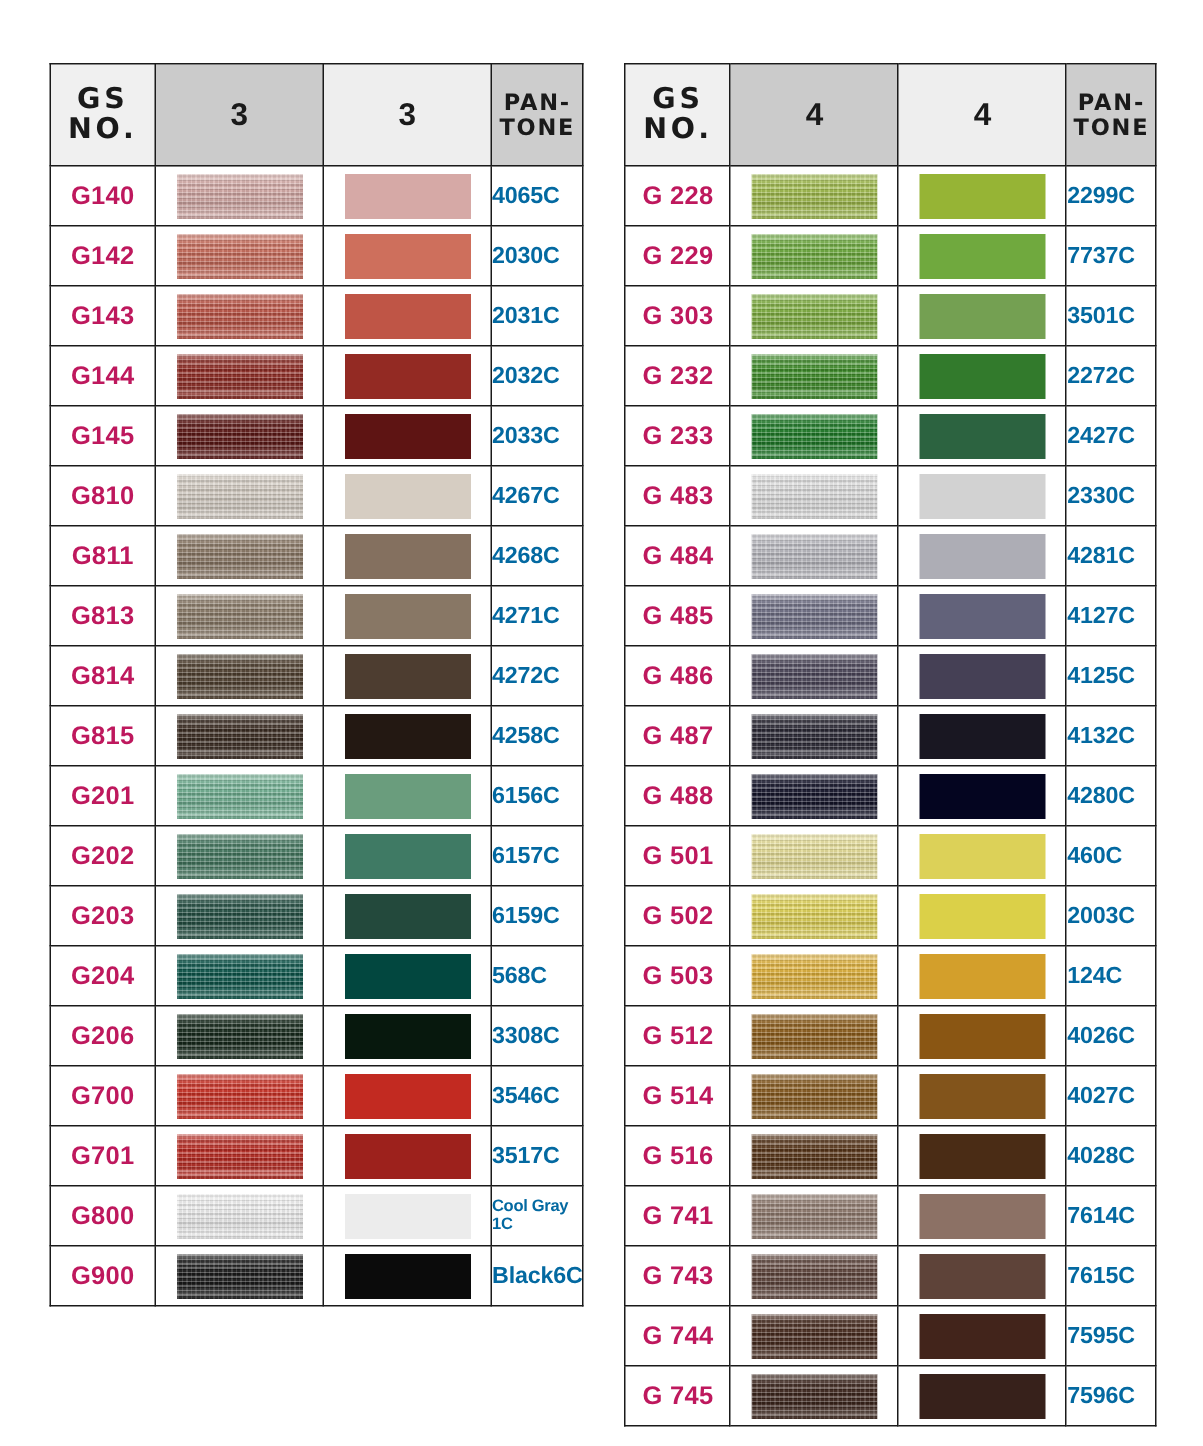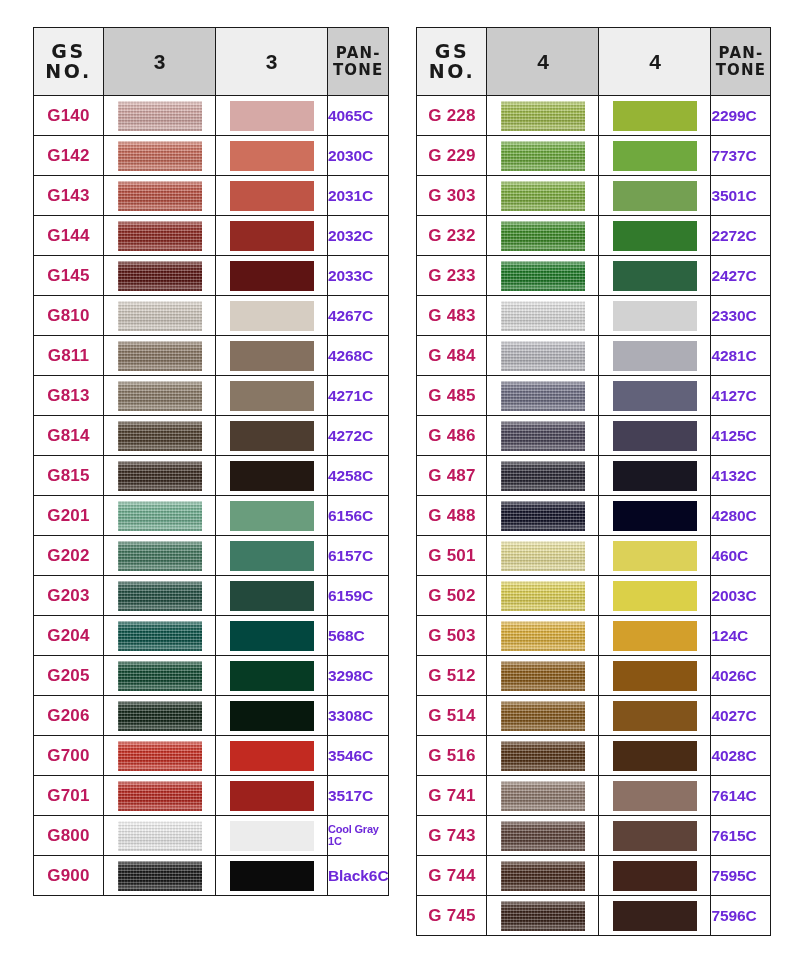--- a/index.html
+++ b/index.html
@@ -21,21 +21,21 @@
     width: 802px;
     height: 964px;
     box-sizing: border-box;
   }
 
   .tables-wrap {
     display: flex;
     flex-direction: row;
     align-items: flex-start;
     gap: 27px;
-    padding: 27px 0 0 33px;
+    padding: 42px 0 0 33px;
     box-sizing: border-box;
   }
 
   table.color-table {
     border-collapse: collapse;
     table-layout: fixed;
     background: #fff;
   }
   table.color-table td,
   table.color-table th {
@@ -95,21 +95,21 @@
     font-weight: bold;
     color: #be185d;
     letter-spacing: 0.2px;
   }
   td.cell-pan {
     text-align: left;
     vertical-align: middle;
     padding-left: 5px;
     font-size: 15.5px;
     font-weight: bold;
-    color: #6d28d9;
+    color: #0369a1;
     letter-spacing: -0.1px;
   }
   td.cell-pan.small {
     font-size: 11px;
     line-height: 1.08;
     letter-spacing: -0.2px;
   }
   td.cell-swatch {
     text-align: center;
     vertical-align: middle;
@@ -374,34 +374,20 @@
                 <div class="weave"></div>
                 <div class="sheen"></div>
               </div>
             </td>
             <td class="cell-swatch">
               <div class="solid-chip" style="background: rgb(2, 71, 63);"></div>
             </td>
             <td class="cell-pan">568C</td>
           </tr>
           <tr>
-            <td class="cell-gs">G205</td>
-            <td class="cell-swatch">
-              <div class="thread-chip">
-                <div class="base" style="background: rgb(18, 74, 49);"></div>
-                <div class="weave"></div>
-                <div class="sheen"></div>
-              </div>
-            </td>
-            <td class="cell-swatch">
-              <div class="solid-chip" style="background: rgb(6, 59, 36);"></div>
-            </td>
-            <td class="cell-pan">3298C</td>
-          </tr>
-          <tr>
             <td class="cell-gs">G206</td>
             <td class="cell-swatch">
               <div class="thread-chip">
                 <div class="base" style="background: rgb(21, 41, 27);"></div>
                 <div class="weave"></div>
                 <div class="sheen"></div>
               </div>
             </td>
             <td class="cell-swatch">
               <div class="solid-chip" style="background: rgb(7, 24, 13);"></div>

